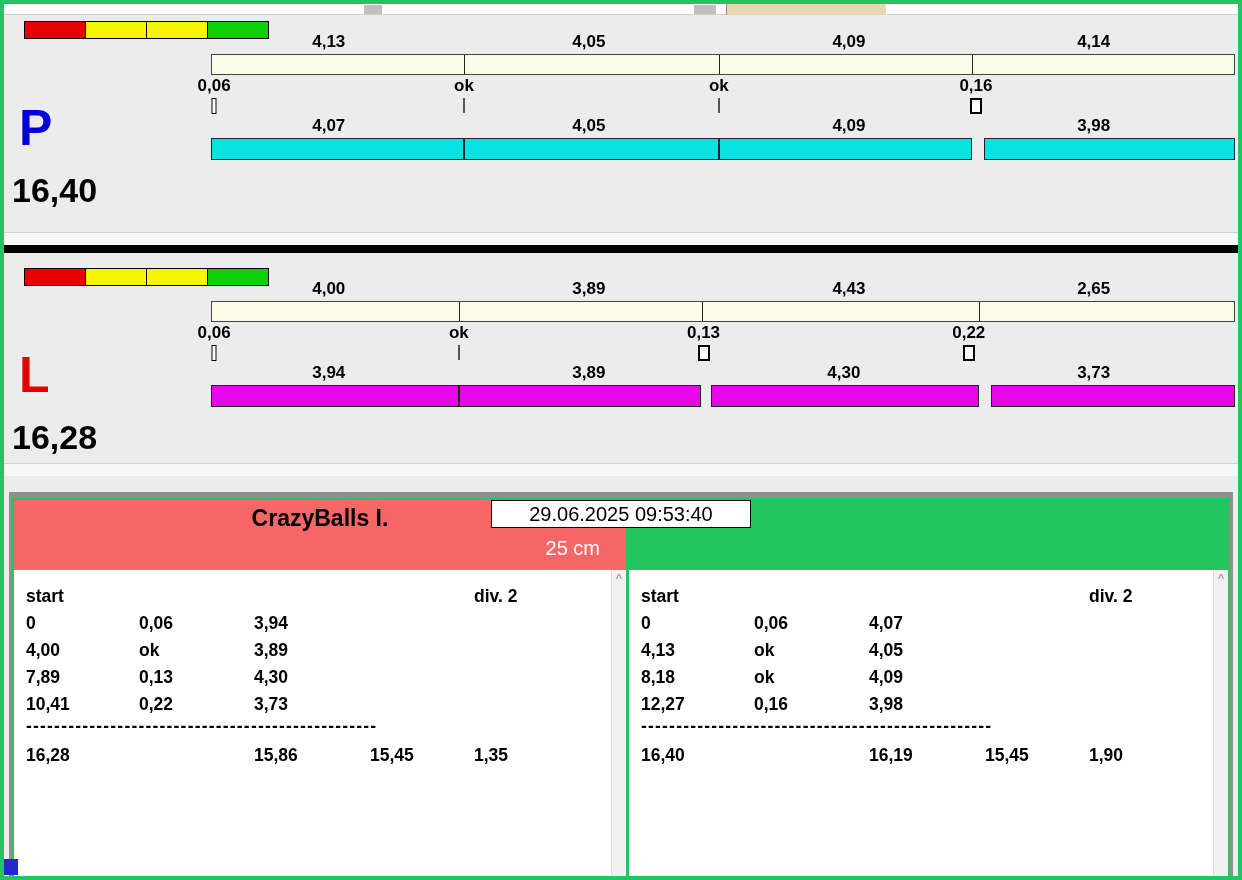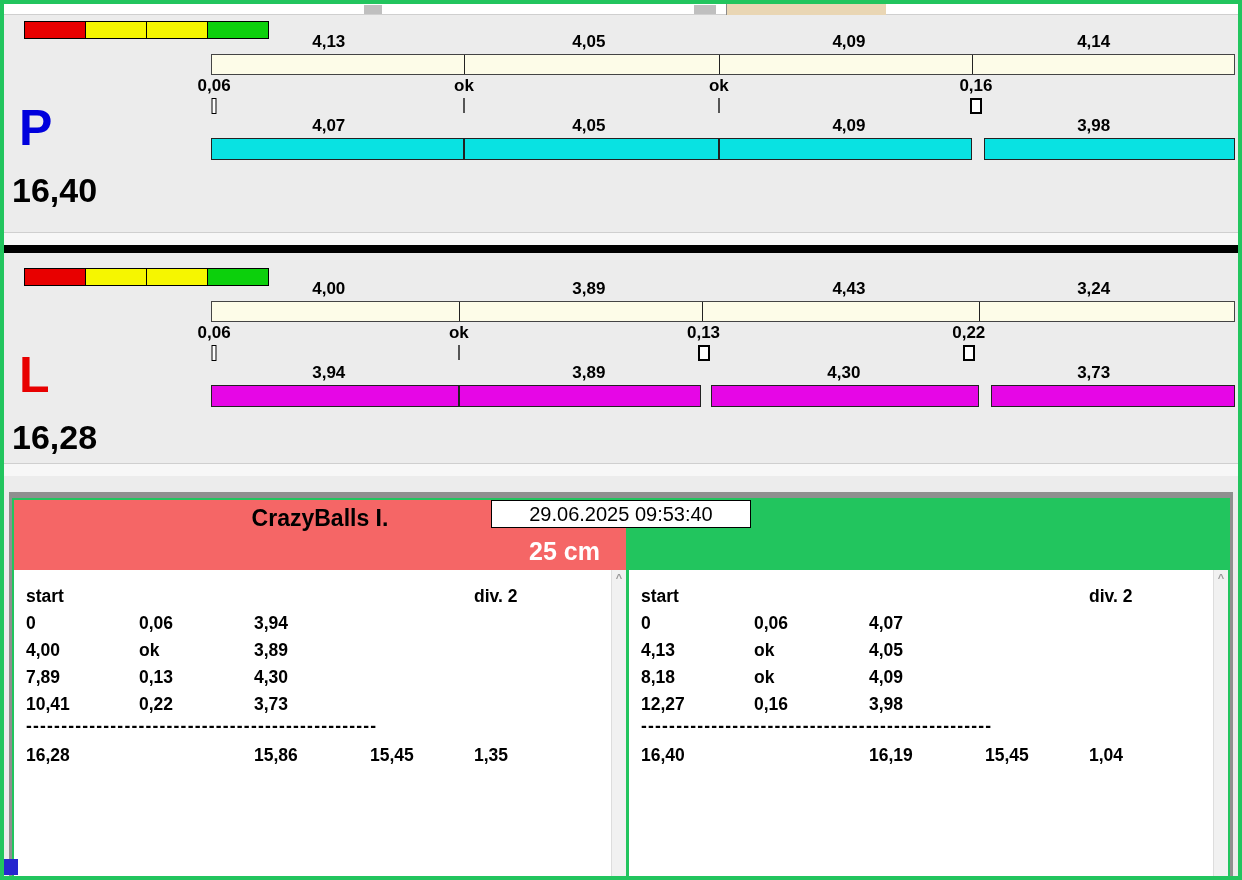--- a/index.html
+++ b/index.html
@@ -39,21 +39,21 @@
   
   .scoreboard{position:absolute;left:5px;right:5px;top:488px;height:448px;background:#22c55e;border:3px solid #8f8f8f;border-top:6px solid #8f8f8f}
   .team-panel{position:absolute;top:2px;bottom:3px}
   .team-left{left:2px;width:612px}
   .team-right{left:617px;right:2px}
   .team-header{position:relative;height:70px}
   .team-title{padding-top:5px;text-align:center;font-size:23px;font-weight:bold;color:#000}
   .team-sub{position:relative;margin-top:5px;text-align:center;font-size:15px;font-weight:bold;color:#fff}
   .team-left .team-sub{padding-right:40px}
   .team-right .team-sub{padding-left:150px}
-  .jump-height{position:absolute;top:37px;font-size:25px;font-weight:bold;color:#fff}
+  .jump-height{position:absolute;top:37px;font-size:20px;font-weight:normal;color:#fff}
   .team-left .jump-height{right:26px}
   .team-right .jump-height{left:12px}
   .team-body{position:absolute;top:70px;left:0;right:0;bottom:0;background:#fff;overflow:hidden}
   .t-cell{position:absolute;font-size:17.5px;font-weight:bold;color:#000;white-space:nowrap}
   .t-sep{letter-spacing:1.2px}
   .scrollbar{position:absolute;top:0;right:0;bottom:0;width:15px;background:#f1f1f1;border-left:1px solid #ddd}
   .scroll-caret{position:absolute;top:2px;left:0;right:0;text-align:center;font-size:11px;color:#999;font-weight:bold}
   .datetime-box{position:absolute;left:50%;transform:translateX(-50%);top:2px;width:260px;height:28px;background:#fff;border:1px solid #000;text-align:center;font-size:20px;line-height:26px;z-index:10;color:#000}
   .corner-square{position:absolute;left:0;bottom:1px;width:14px;height:16px;background:#2626cf;z-index:20}
 </style>
@@ -113,21 +113,21 @@
         <div class="indicator">
           <div class="ind-seg" style="background: rgb(232, 0, 0);"></div>
           <div class="ind-seg" style="background: rgb(246, 246, 0);"></div>
           <div class="ind-seg" style="background: rgb(246, 246, 0);"></div>
           <div class="ind-seg" style="background: rgb(12, 208, 12);"></div>
         </div>
         <div class="track">
           <div class="time-label time-top" style="left: 11.5%;">4,00</div>
           <div class="time-label time-top" style="left: 36.9%;">3,89</div>
           <div class="time-label time-top" style="left: 62.3%;">4,43</div>
-          <div class="time-label time-top" style="left: 86.2%;">3,24</div>
+          <div class="time-label time-top" style="left: 86.2%;">2,65</div>
           <div class="cream-bar">
             <div class="bar-divider" style="left: 24.2%;"></div>
             <div class="bar-divider" style="left: 47.9%;"></div>
             <div class="bar-divider" style="left: 75%;"></div>
           </div>
           <div class="cross-label" style="left: 0.3%;">0,06</div>
           <div class="mark mark-narrow" style="left: 0.3%;"></div>
           <div class="cross-label" style="left: 24.2%;">ok</div>
           <div class="mark mark-tick" style="left: 24.2%;"></div>
           <div class="cross-label" style="left: 48.1%;">0,13</div>
@@ -197,21 +197,21 @@
           <div class="t-cell" style="top: 97px; left: 12px;">8,18</div>
           <div class="t-cell" style="top: 97px; left: 125px;">ok</div>
           <div class="t-cell" style="top: 97px; left: 240px;">4,09</div>
           <div class="t-cell" style="top: 124px; left: 12px;">12,27</div>
           <div class="t-cell" style="top: 124px; left: 125px;">0,16</div>
           <div class="t-cell" style="top: 124px; left: 240px;">3,98</div>
           <div class="t-cell t-sep" style="top: 146px; left: 12px;">--------------------------------------------------</div>
           <div class="t-cell" style="top: 175px; left: 12px;">16,40</div>
           <div class="t-cell" style="top: 175px; left: 240px;">16,19</div>
           <div class="t-cell" style="top: 175px; left: 356px;">15,45</div>
-          <div class="t-cell" style="top: 175px; left: 460px;">1,04</div>
+          <div class="t-cell" style="top: 175px; left: 460px;">1,90</div>
           <div class="scrollbar">
             <div class="scroll-caret">^</div>
           </div>
         </div>
       </div>
     <div class="datetime-box">29.06.2025 09:53:40</div>
   </div>
 
   <div class="corner-square"></div>
 

